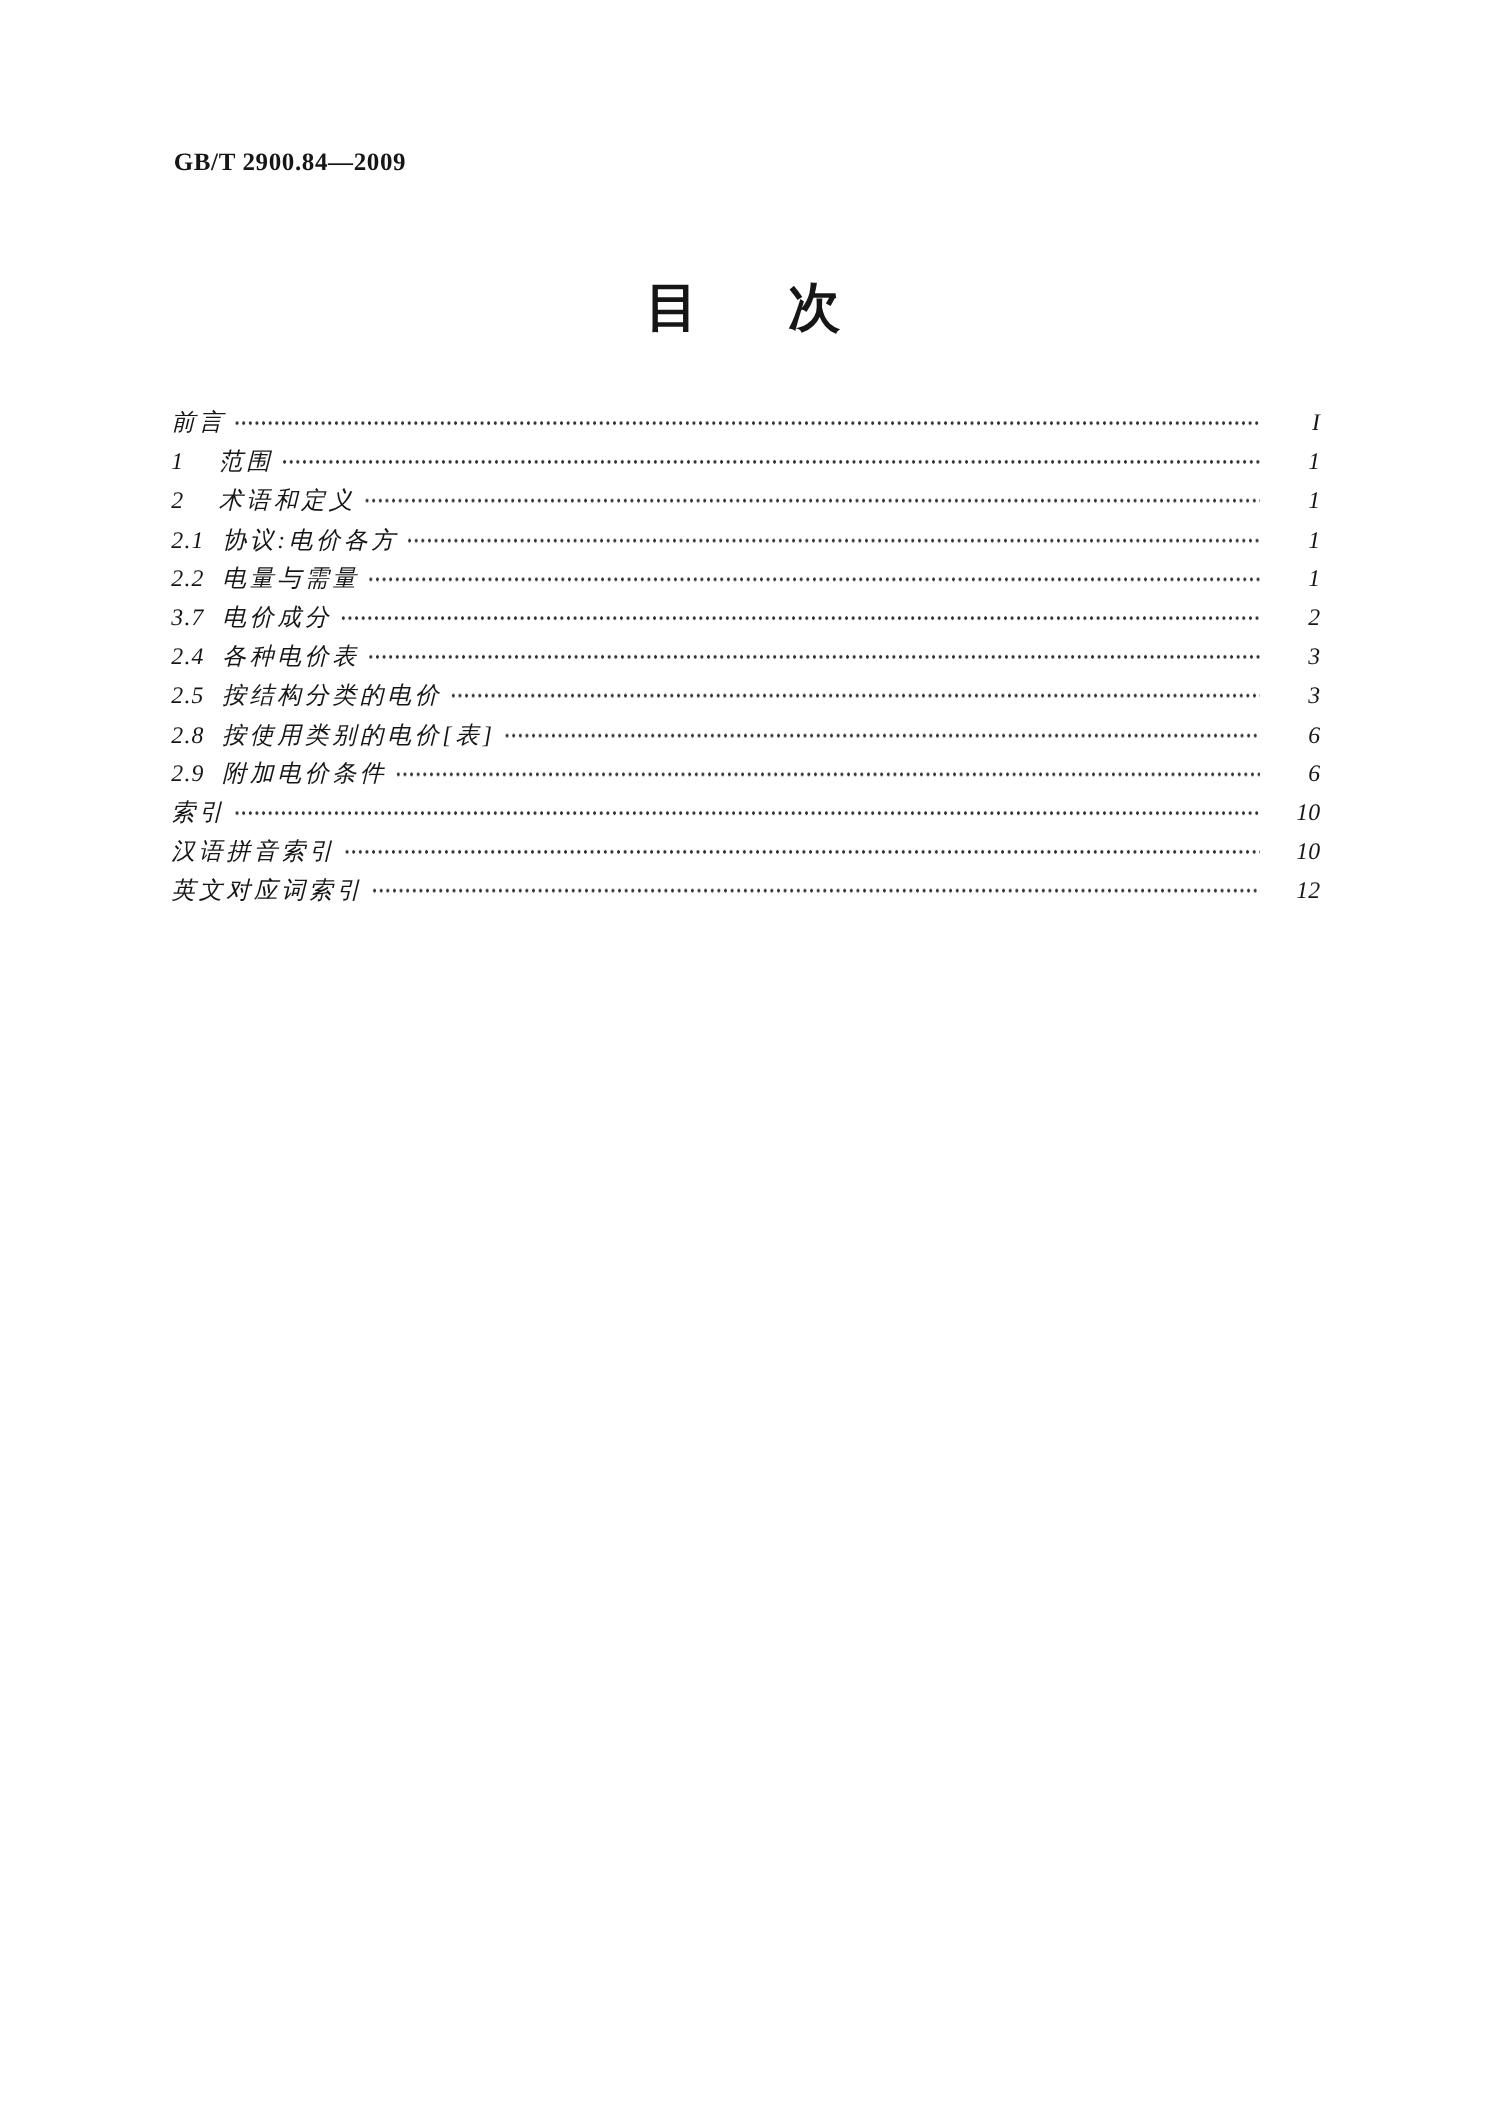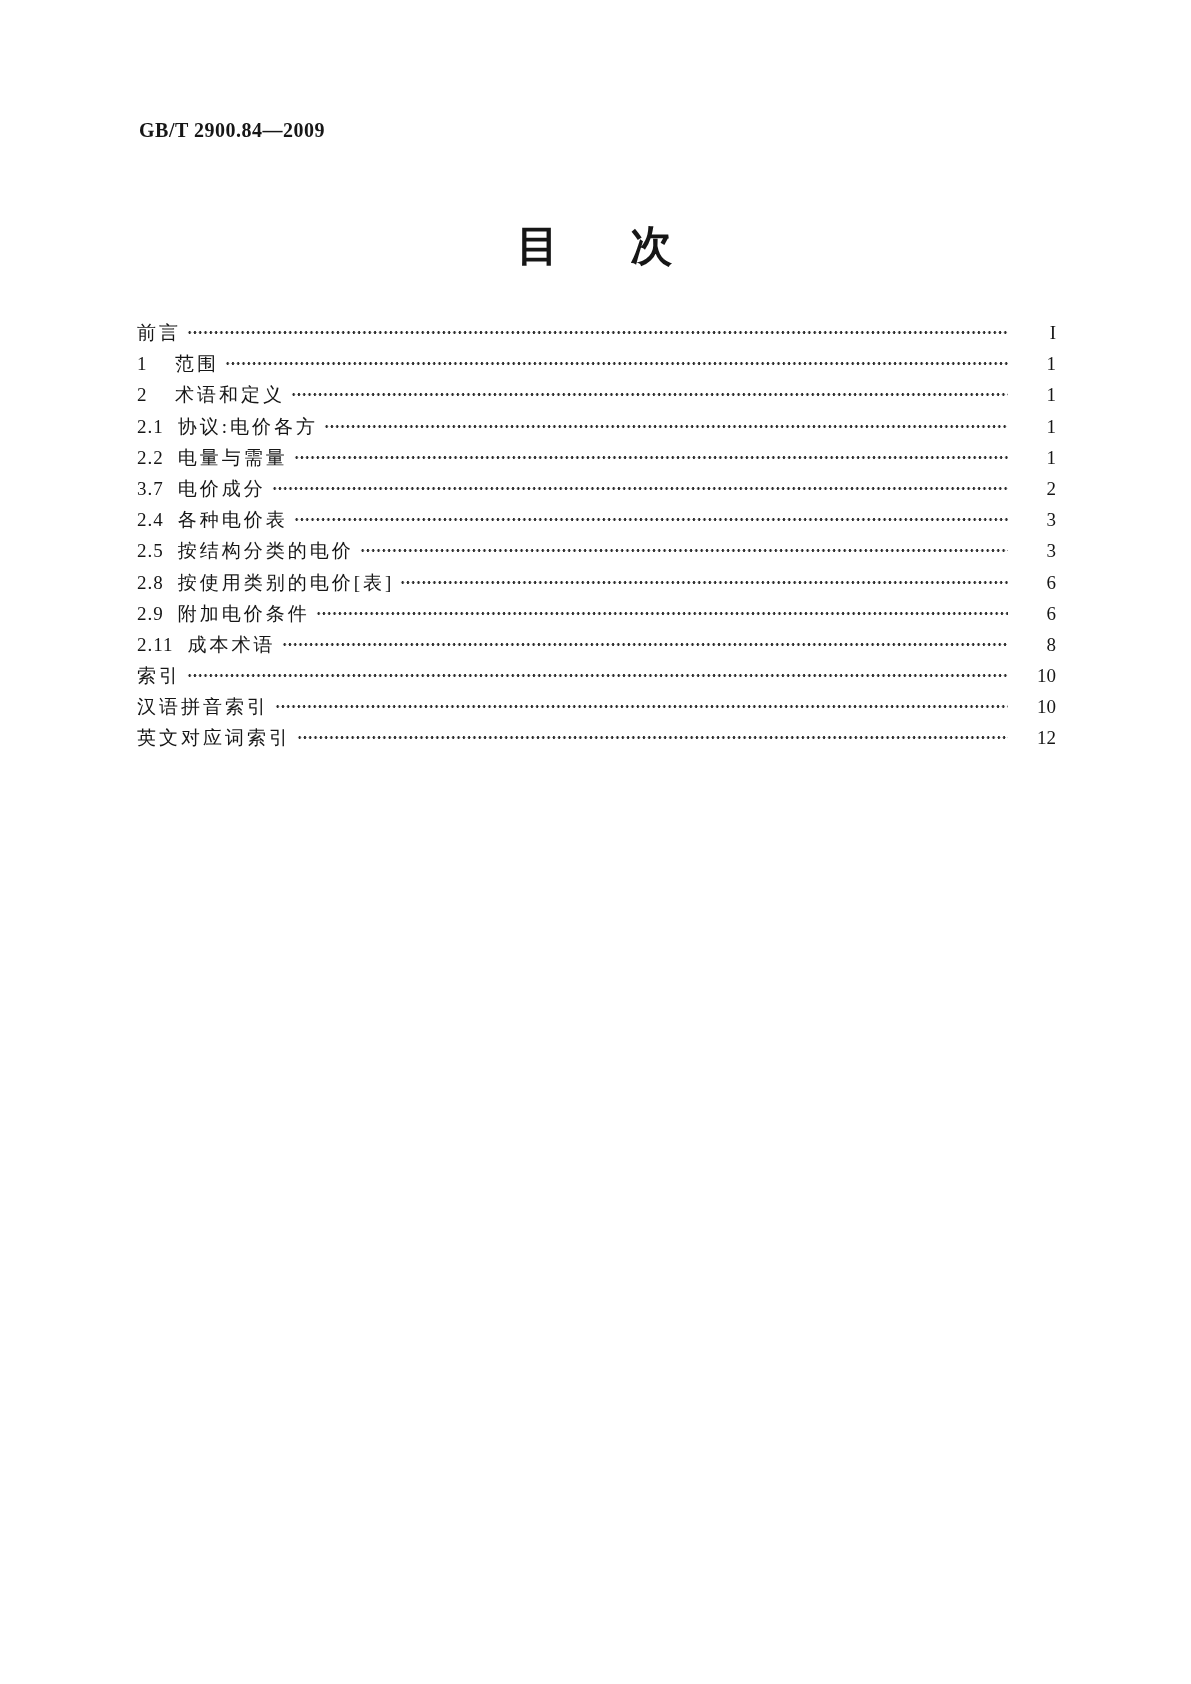--- a/index.html
+++ b/index.html
@@ -39,24 +39,25 @@
     white-space: nowrap;
   }
   .toc {
     position: absolute;
     left: 137px;
     top: 323px;
     width: 919px;
   }
   .toc-row {
     display: flex;
-    align-items: flex-start;
+    align-items: center;
     height: 31.2px;
     font-size: 19px;
     line-height: 1;
+    font-style: italic;
   }
   .toc-num {
     flex: 0 0 auto;
     min-width: 24px;
     margin-right: 14px;
     letter-spacing: 1px;
     white-space: nowrap;
   }
   .toc-num:empty { display: none; }
   .toc-title {
@@ -156,26 +157,20 @@
   </div>
 
   <div class="toc-row">
     <span class="toc-num">2.9</span>
     <span class="toc-title">附加电价条件</span>
     <span class="toc-dots"></span>
     <span class="toc-page">6</span>
   </div>
 
 
-  <div class="toc-row">
-    <span class="toc-num">2.11</span>
-    <span class="toc-title">成本术语</span>
-    <span class="toc-dots"></span>
-    <span class="toc-page">8</span>
-  </div>
 
   <div class="toc-row">
 
     <span class="toc-title">索引</span>
     <span class="toc-dots"></span>
     <span class="toc-page">10</span>
   </div>
 
   <div class="toc-row">
 

